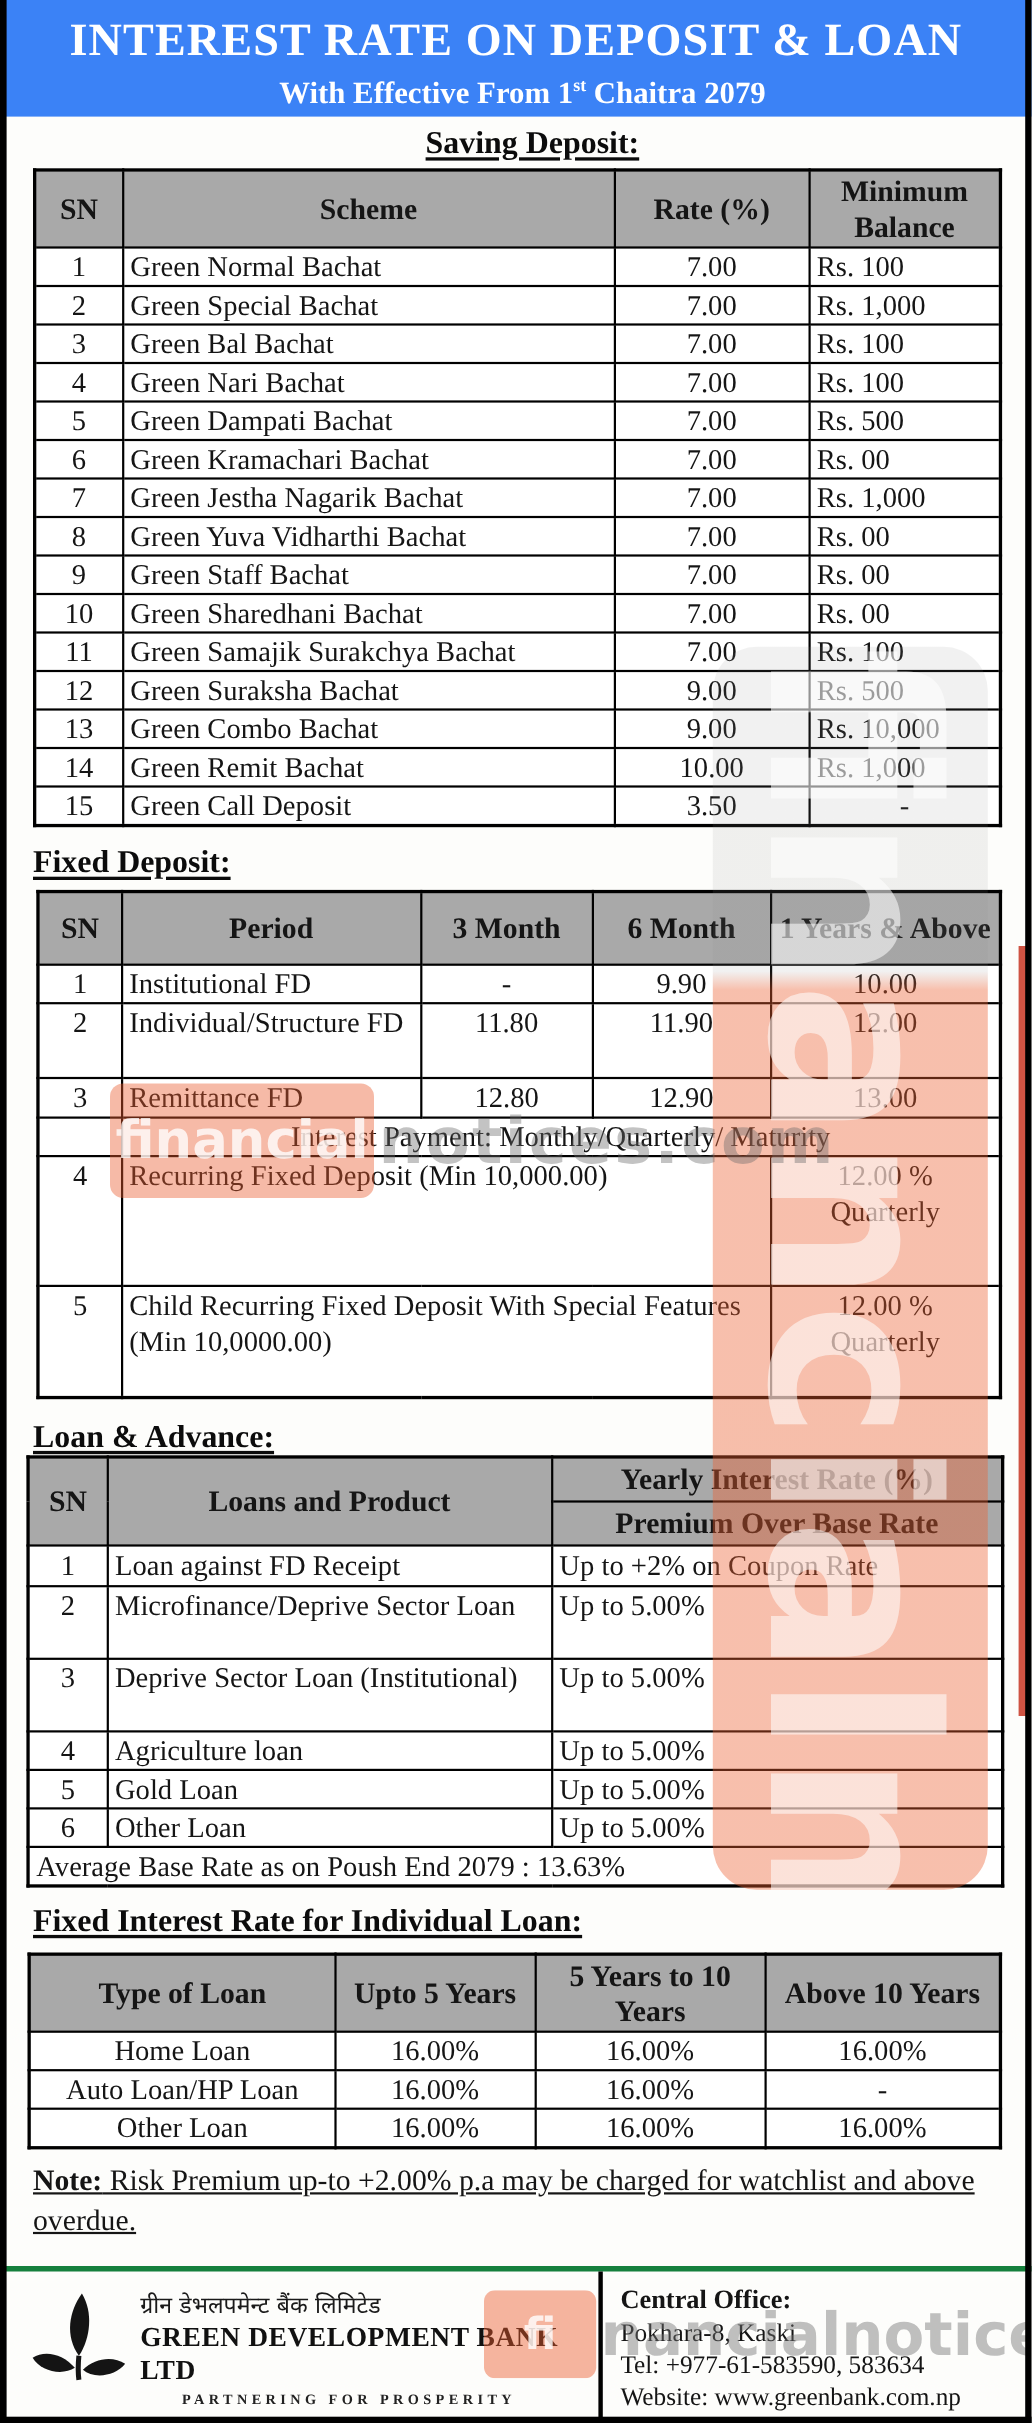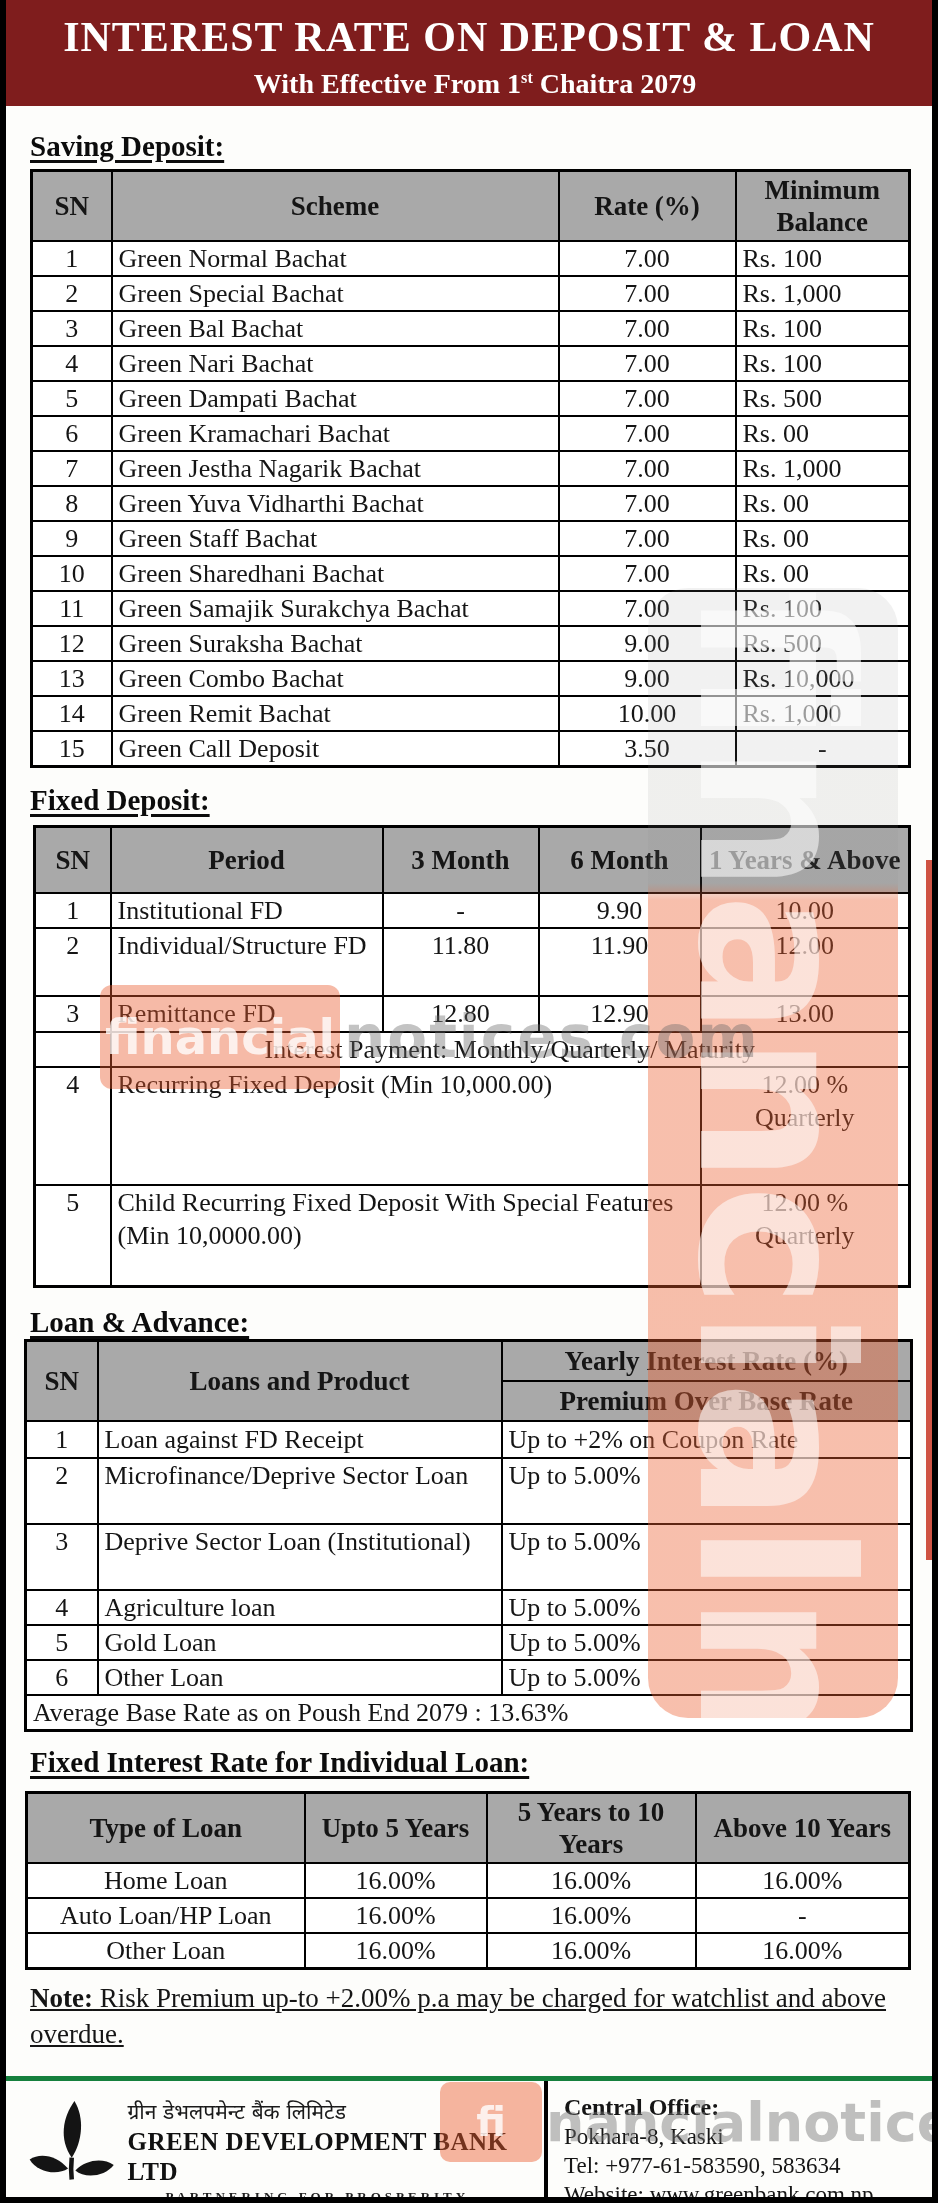--- a/index.html
+++ b/index.html
@@ -8,35 +8,35 @@
     width:938px;height:2203px;
     margin:0 auto;
     background:#fdfdfb;
     font-family:"Liberation Serif","DejaVu Serif",serif;
     color:#151515;
     overflow:hidden;
   }
   .frame{position:absolute;inset:0;border:6px solid #000;border-top:none;pointer-events:none;z-index:30;}
   
   .band{
-    background:#7f1d1d;color:#fff;text-align:center;
+    background:#3b82f6;color:#fff;text-align:center;
     height:106px;padding-top:14px;box-sizing:border-box;
   }
   .band .title{font-size:42px;font-weight:bold;letter-spacing:1px;line-height:46px;}
   .band .subtitle{font-size:28px;font-weight:bold;line-height:36px;margin-left:12px;}
   .band sup{font-size:0.58em;vertical-align:super;}
   
   .sec-heading{
     font-size:29px;font-weight:bold;color:#0c0c0c;
     margin:0 0 0 30px;
     text-decoration:underline;
     text-decoration-thickness:3px;
     text-underline-offset:4px;
   }
-  .h-saving{padding-top:24px;}
+  .h-saving{padding-top:8px;text-align:center;}
   .h-fixed{padding-top:16px;}
   .h-loan{padding-top:18px;}
   .h-individual{padding-top:14px;}
   
   table.tbl{border-collapse:collapse;border:3px solid #000;background:#fff;}
   .tbl th,.tbl td{border:2px solid #000;font-size:26px;color:#151515;padding:0 6px;}
   .tbl th{background:#a9a9a9;font-weight:bold;font-size:27px;text-align:center;line-height:32px;padding:2px 6px;}
   .tbl td{line-height:33px;}
   .c{text-align:center;}
   .l{text-align:left;padding-left:12px;}

